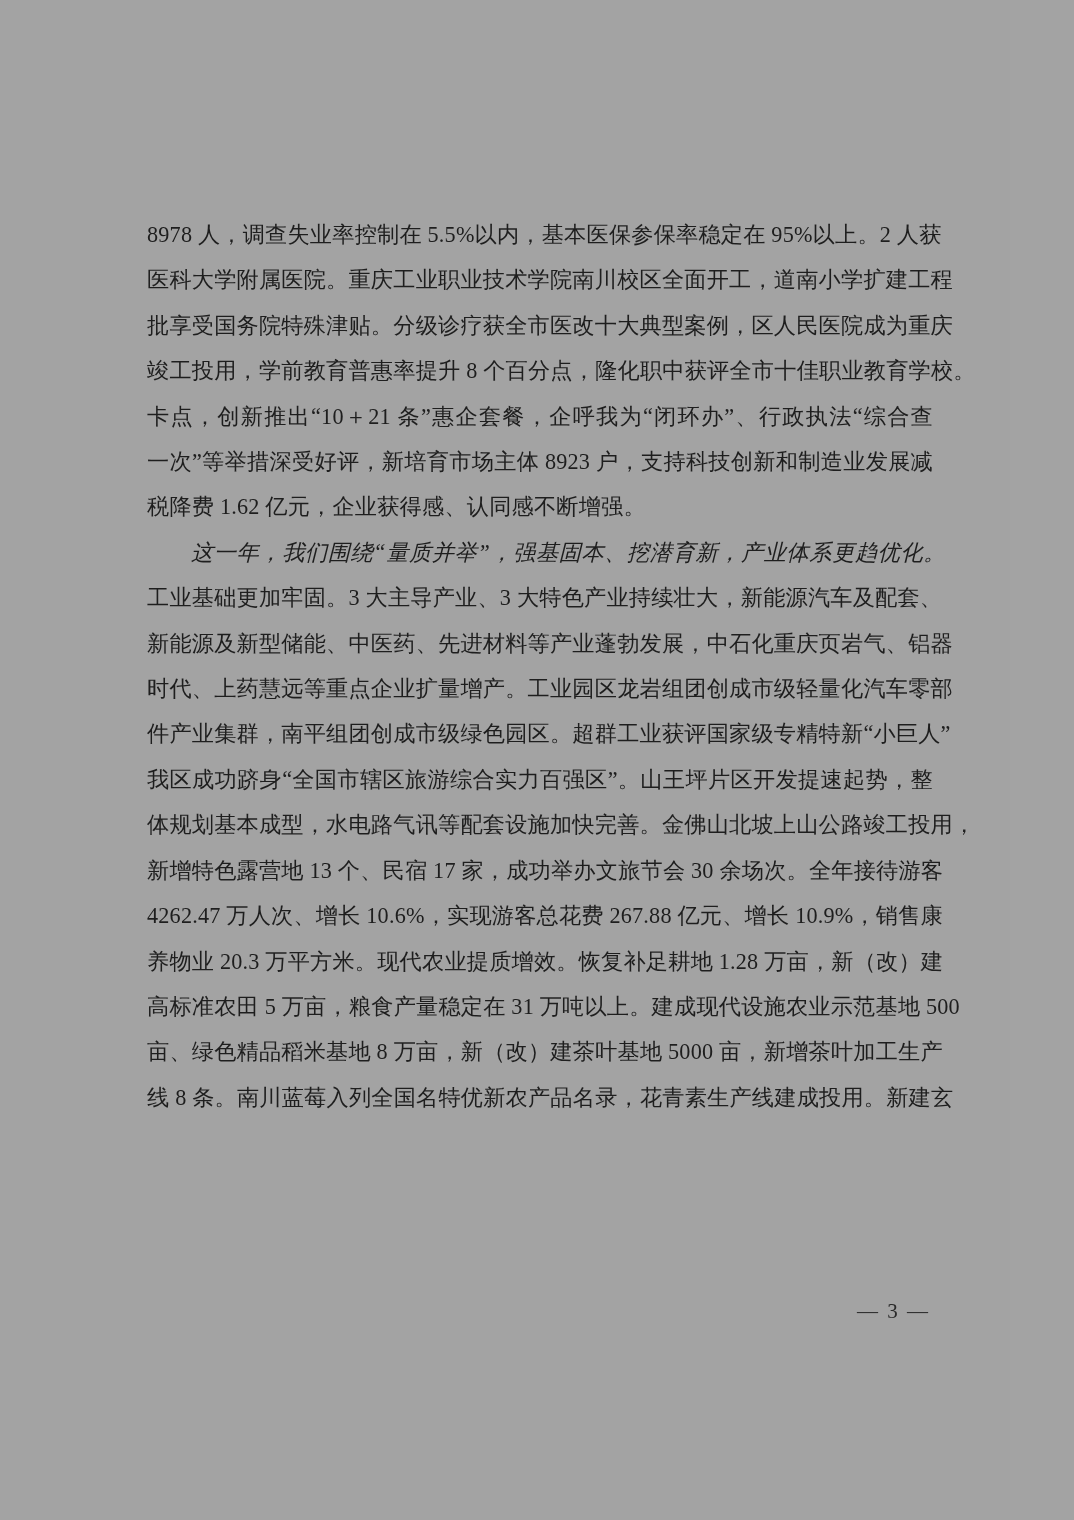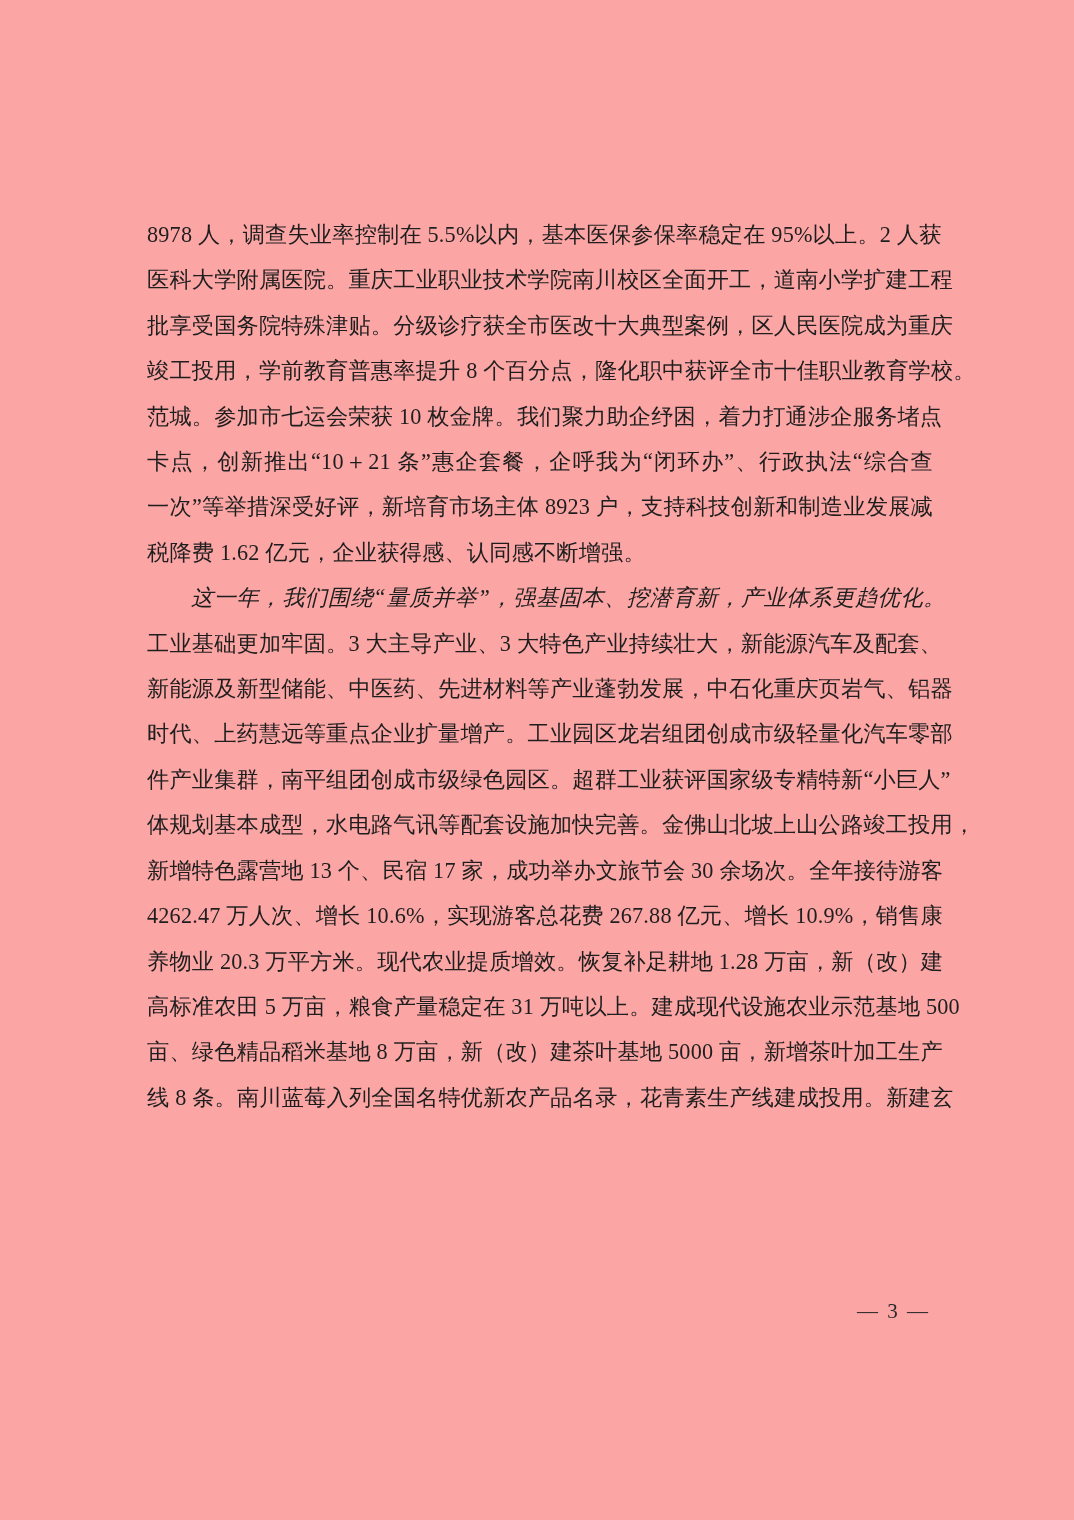--- a/index.html
+++ b/index.html
@@ -12,21 +12,21 @@
     position: relative;
     background: #ffffff;
     font-family: "Liberation Serif", "DejaVu Serif", serif;
     overflow: hidden;
   }
   .page {
     position: absolute;
     left: 0; top: 0;
     width: 1074px;
     height: 1520px;
-    background: #fca5a5;
+    background: #a3a3a3;
   }
   .text-block {
     position: absolute;
     left: 147px;
     top: 212px;
     width: 786px;
     color: #1e1e1e;
   }
   .text-line {
     height: 45.42px;
@@ -63,29 +63,29 @@
 </style>
 </head>
 <body>
 
 <div class="page">
   <div class="text-block">
       <div class="text-line">8978 人，调查失业率控制在 5.5%以内，基本医保参保率稳定在 95%以上。2 人获</div>
       <div class="text-line">医科大学附属医院。重庆工业职业技术学院南川校区全面开工，道南小学扩建工程</div>
       <div class="text-line">批享受国务院特殊津贴。分级诊疗获全市医改十大典型案例，区人民医院成为重庆</div>
       <div class="text-line">竣工投用，学前教育普惠率提升 8 个百分点，隆化职中获评全市十佳职业教育学校。</div>
-      <div class="text-line">范城。参加市七运会荣获 10 枚金牌。我们聚力助企纾困，着力打通涉企服务堵点</div>
       <div class="text-line">卡点，创新推出“10＋21 条”惠企套餐，企呼我为“闭环办”、行政执法“综合查</div>
       <div class="text-line">一次”等举措深受好评，新培育市场主体 8923 户，支持科技创新和制造业发展减</div>
       <div class="text-line end">税降费 1.62 亿元，企业获得感、认同感不断增强。</div>
       <div class="text-line indent kai">这一年，我们围绕“量质并举”，强基固本、挖潜育新，产业体系更趋优化。</div>
       <div class="text-line">工业基础更加牢固。3 大主导产业、3 大特色产业持续壮大，新能源汽车及配套、</div>
       <div class="text-line">新能源及新型储能、中医药、先进材料等产业蓬勃发展，中石化重庆页岩气、铝器</div>
       <div class="text-line">时代、上药慧远等重点企业扩量增产。工业园区龙岩组团创成市级轻量化汽车零部</div>
       <div class="text-line">件产业集群，南平组团创成市级绿色园区。超群工业获评国家级专精特新“小巨人”</div>
+      <div class="text-line">我区成功跻身“全国市辖区旅游综合实力百强区”。山王坪片区开发提速起势，整</div>
       <div class="text-line">体规划基本成型，水电路气讯等配套设施加快完善。金佛山北坡上山公路竣工投用，</div>
       <div class="text-line">新增特色露营地 13 个、民宿 17 家，成功举办文旅节会 30 余场次。全年接待游客</div>
       <div class="text-line">4262.47 万人次、增长 10.6%，实现游客总花费 267.88 亿元、增长 10.9%，销售康</div>
       <div class="text-line">养物业 20.3 万平方米。现代农业提质增效。恢复补足耕地 1.28 万亩，新（改）建</div>
       <div class="text-line">高标准农田 5 万亩，粮食产量稳定在 31 万吨以上。建成现代设施农业示范基地 500</div>
       <div class="text-line">亩、绿色精品稻米基地 8 万亩，新（改）建茶叶基地 5000 亩，新增茶叶加工生产</div>
       <div class="text-line">线 8 条。南川蓝莓入列全国名特优新农产品名录，花青素生产线建成投用。新建玄</div>
     </div>
   <div class="page-number">— 3 —</div>
 </div>

